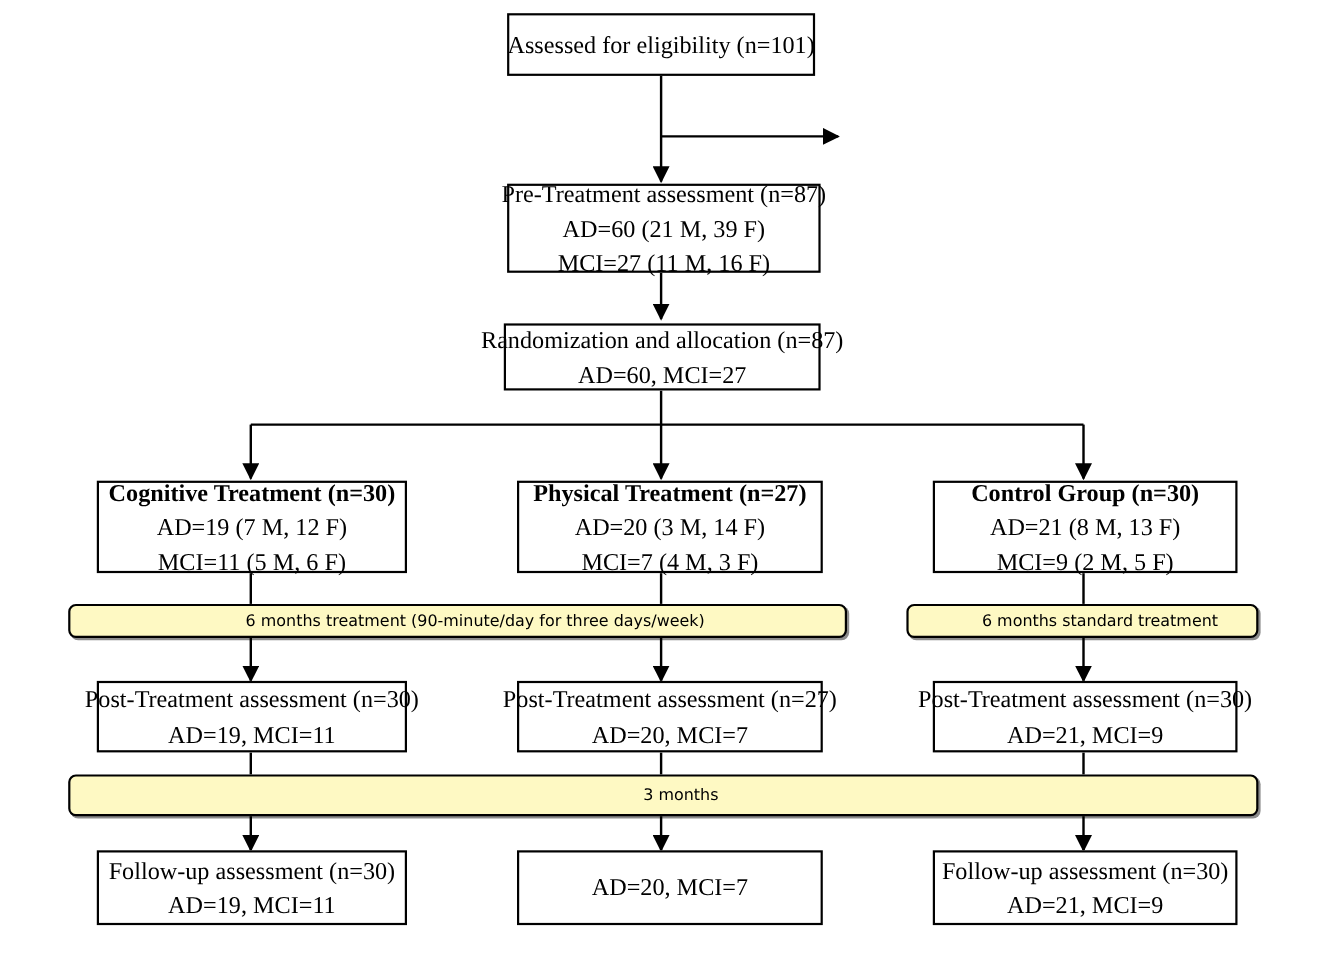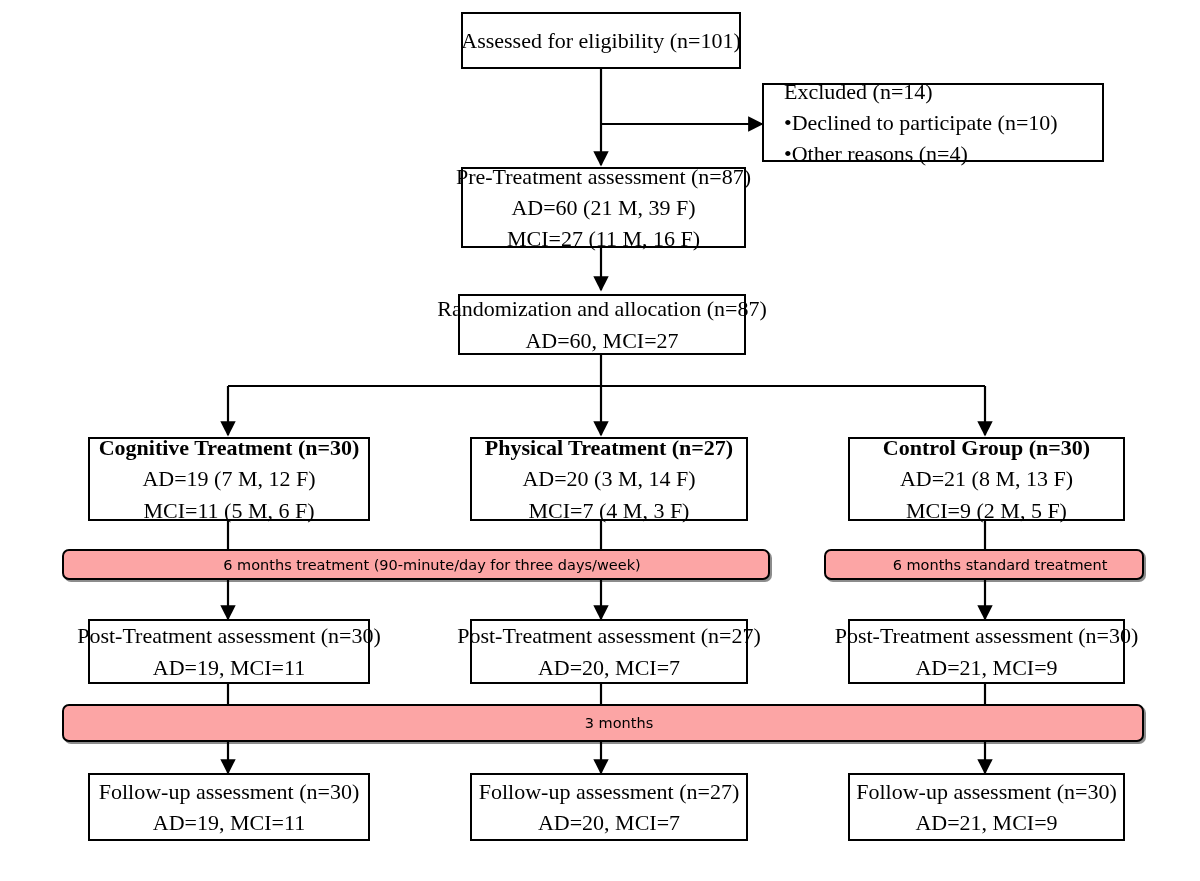--- a/index.html
+++ b/index.html
@@ -44,21 +44,21 @@
   .node.left-align {
     align-items: flex-start;
     text-align: left;
     padding-left: 20px;
   }
   .bar {
     position: absolute;
     box-sizing: border-box;
     border: 2px solid #000000;
     border-radius: 7px;
-    background: #fca5a5;
+    background: #fef9c3;
     box-shadow: 2px 2px 0 rgba(0,0,0,0.45);
     display: flex;
     align-items: center;
     justify-content: center;
     text-align: center;
     font-family: "DejaVu Sans", "Liberation Sans", sans-serif;
     font-size: 14.5px;
     color: #000000;
     z-index: 3;
     padding-left: 32px;
@@ -106,25 +106,20 @@
       <line x1="228" y1="742" x2="228" y2="773" marker-end="url(#arrow)"></line>
       <line x1="601" y1="742" x2="601" y2="773" marker-end="url(#arrow)"></line>
       <line x1="985" y1="742" x2="985" y2="773" marker-end="url(#arrow)"></line>
     </g>
   </svg>
 
   <div class="node" style="left:461px; top:12px; width:280px; height:57px;">
     <span class="ln">Assessed for eligibility (n=101)</span>
   </div>
 
-  <div class="node left-align" style="left:762px; top:83px; width:342px; height:79px;">
-    <span class="ln">Excluded  (n=14)</span>
-    <span class="ln">•Declined to participate (n=10)</span>
-    <span class="ln">•Other reasons (n=4)</span>
-  </div>
 
   <div class="node" style="left:461px; top:167px; width:285px; height:81px;">
     <span class="ln">Pre-Treatment assessment  (n=87)</span>
     <span class="ln">AD=60 (21 M, 39 F)</span>
     <span class="ln">MCI=27 (11 M, 16 F)</span>
   </div>
 
   <div class="node" style="left:458px; top:294px; width:288px; height:61px;align-items:center;">
     <span class="ln">Randomization and allocation (n=87)</span>
     <span class="ln">AD=60, MCI=27</span>
@@ -174,21 +169,20 @@
   <div class="bar" style="left:62px; top:704px; width:1082px; height:38px;">
     <span>3 months</span>
   </div>
 
   <div class="node" style="left:88px; top:773px; width:282px; height:68px;">
     <span class="ln">Follow-up assessment (n=30)</span>
     <span class="ln">AD=19, MCI=11</span>
   </div>
 
   <div class="node" style="left:470px; top:773px; width:278px; height:68px;">
-    <span class="ln">Follow-up assessment (n=27)</span>
     <span class="ln">AD=20, MCI=7</span>
   </div>
 
   <div class="node" style="left:848px; top:773px; width:277px; height:68px;">
     <span class="ln">Follow-up assessment (n=30)</span>
     <span class="ln">AD=21, MCI=9</span>
   </div>
 
 </div>
 

